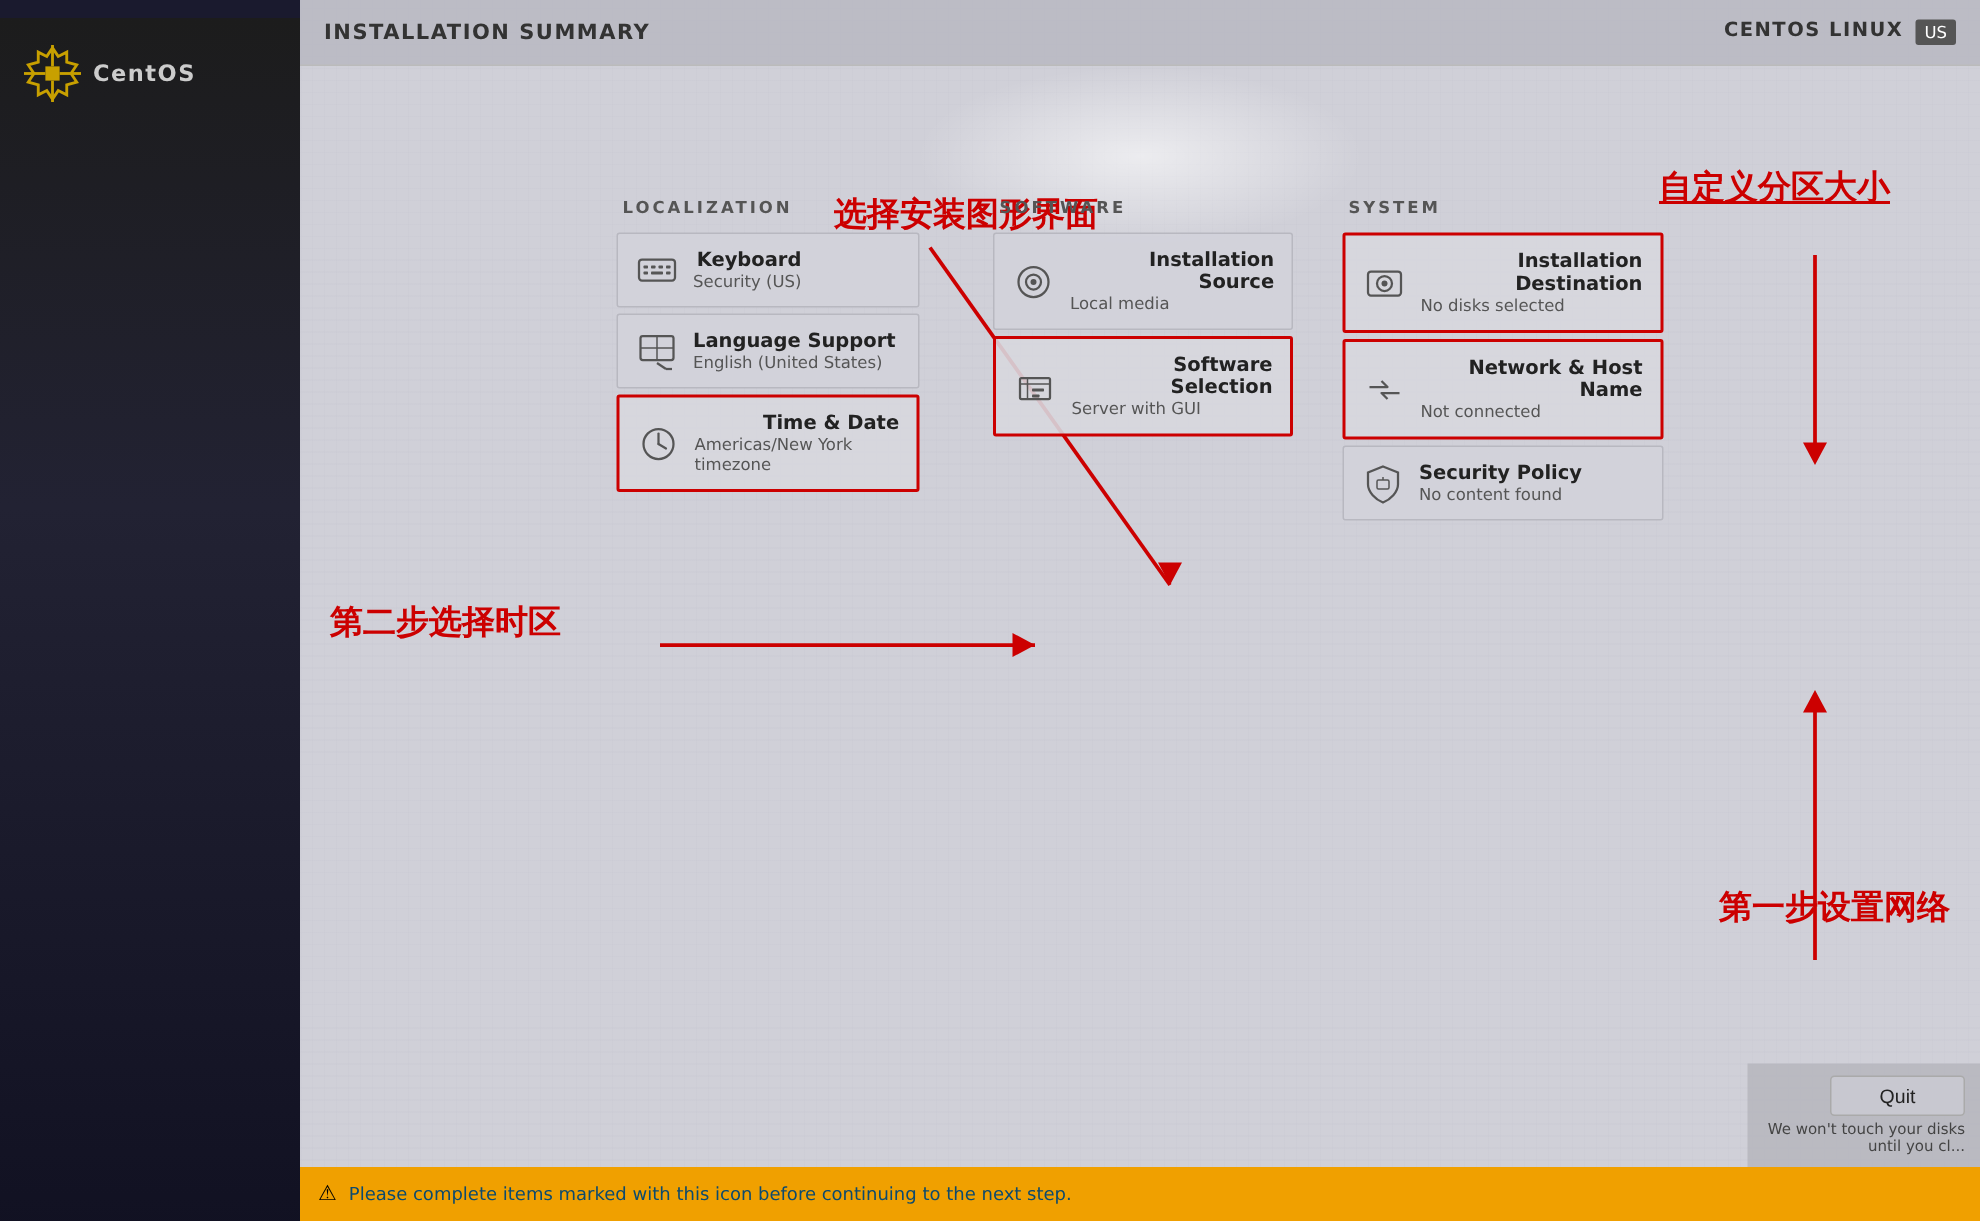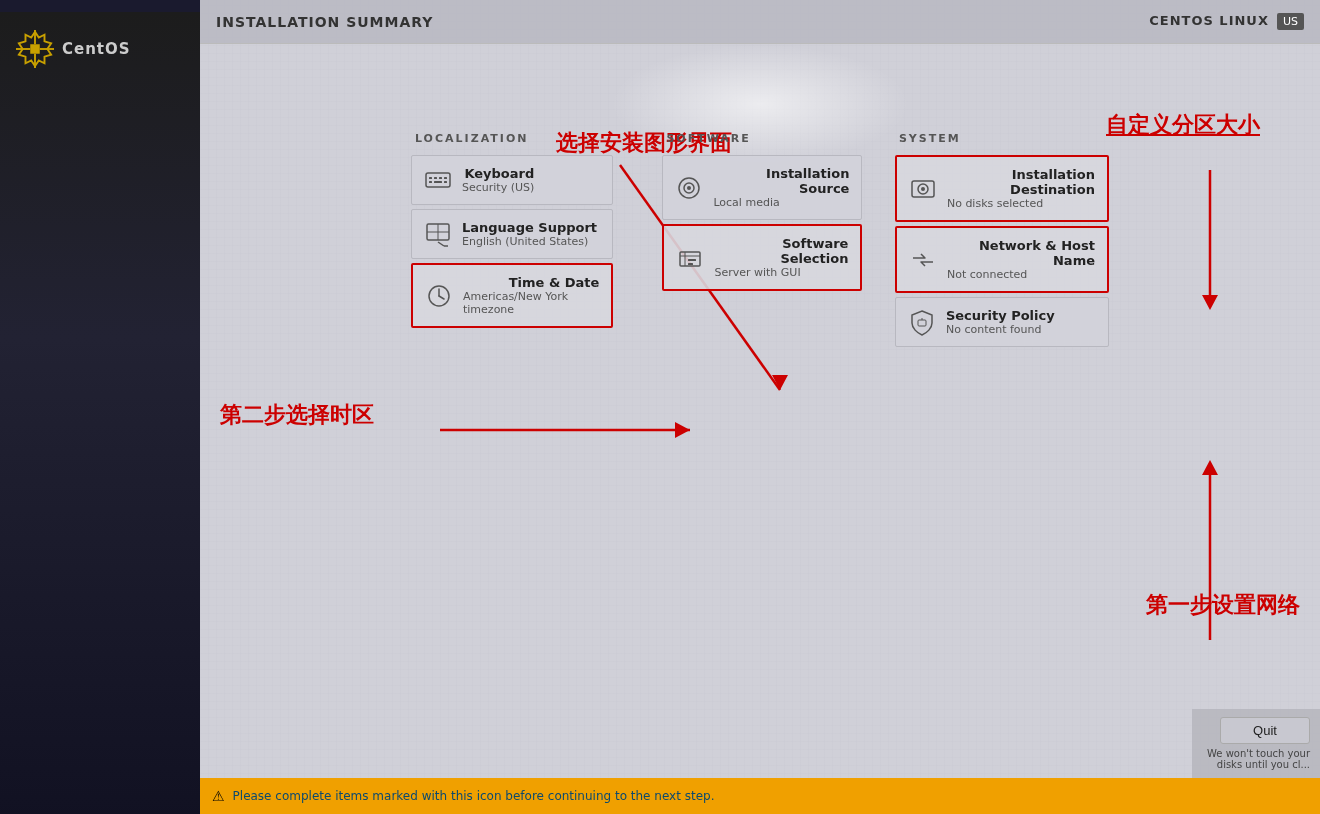--- a/index.html
+++ b/index.html
@@ -209,21 +209,21 @@
       color: #0c4a6e;
       font-size: 12px;
       font-weight: 500;
     }
 
     
     .quit-area {
       position: absolute;
       bottom: 36px;
       right: 0;
-      width: 128px;
+      width: 155px;
       background: rgba(180,180,188,0.8);
       padding: 8px 10px;
       display: flex;
       flex-direction: column;
       align-items: flex-end;
       gap: 4px;
     }
     .quit-btn {
       background: #c8c8d0;
       border: 1px solid #aaa;

